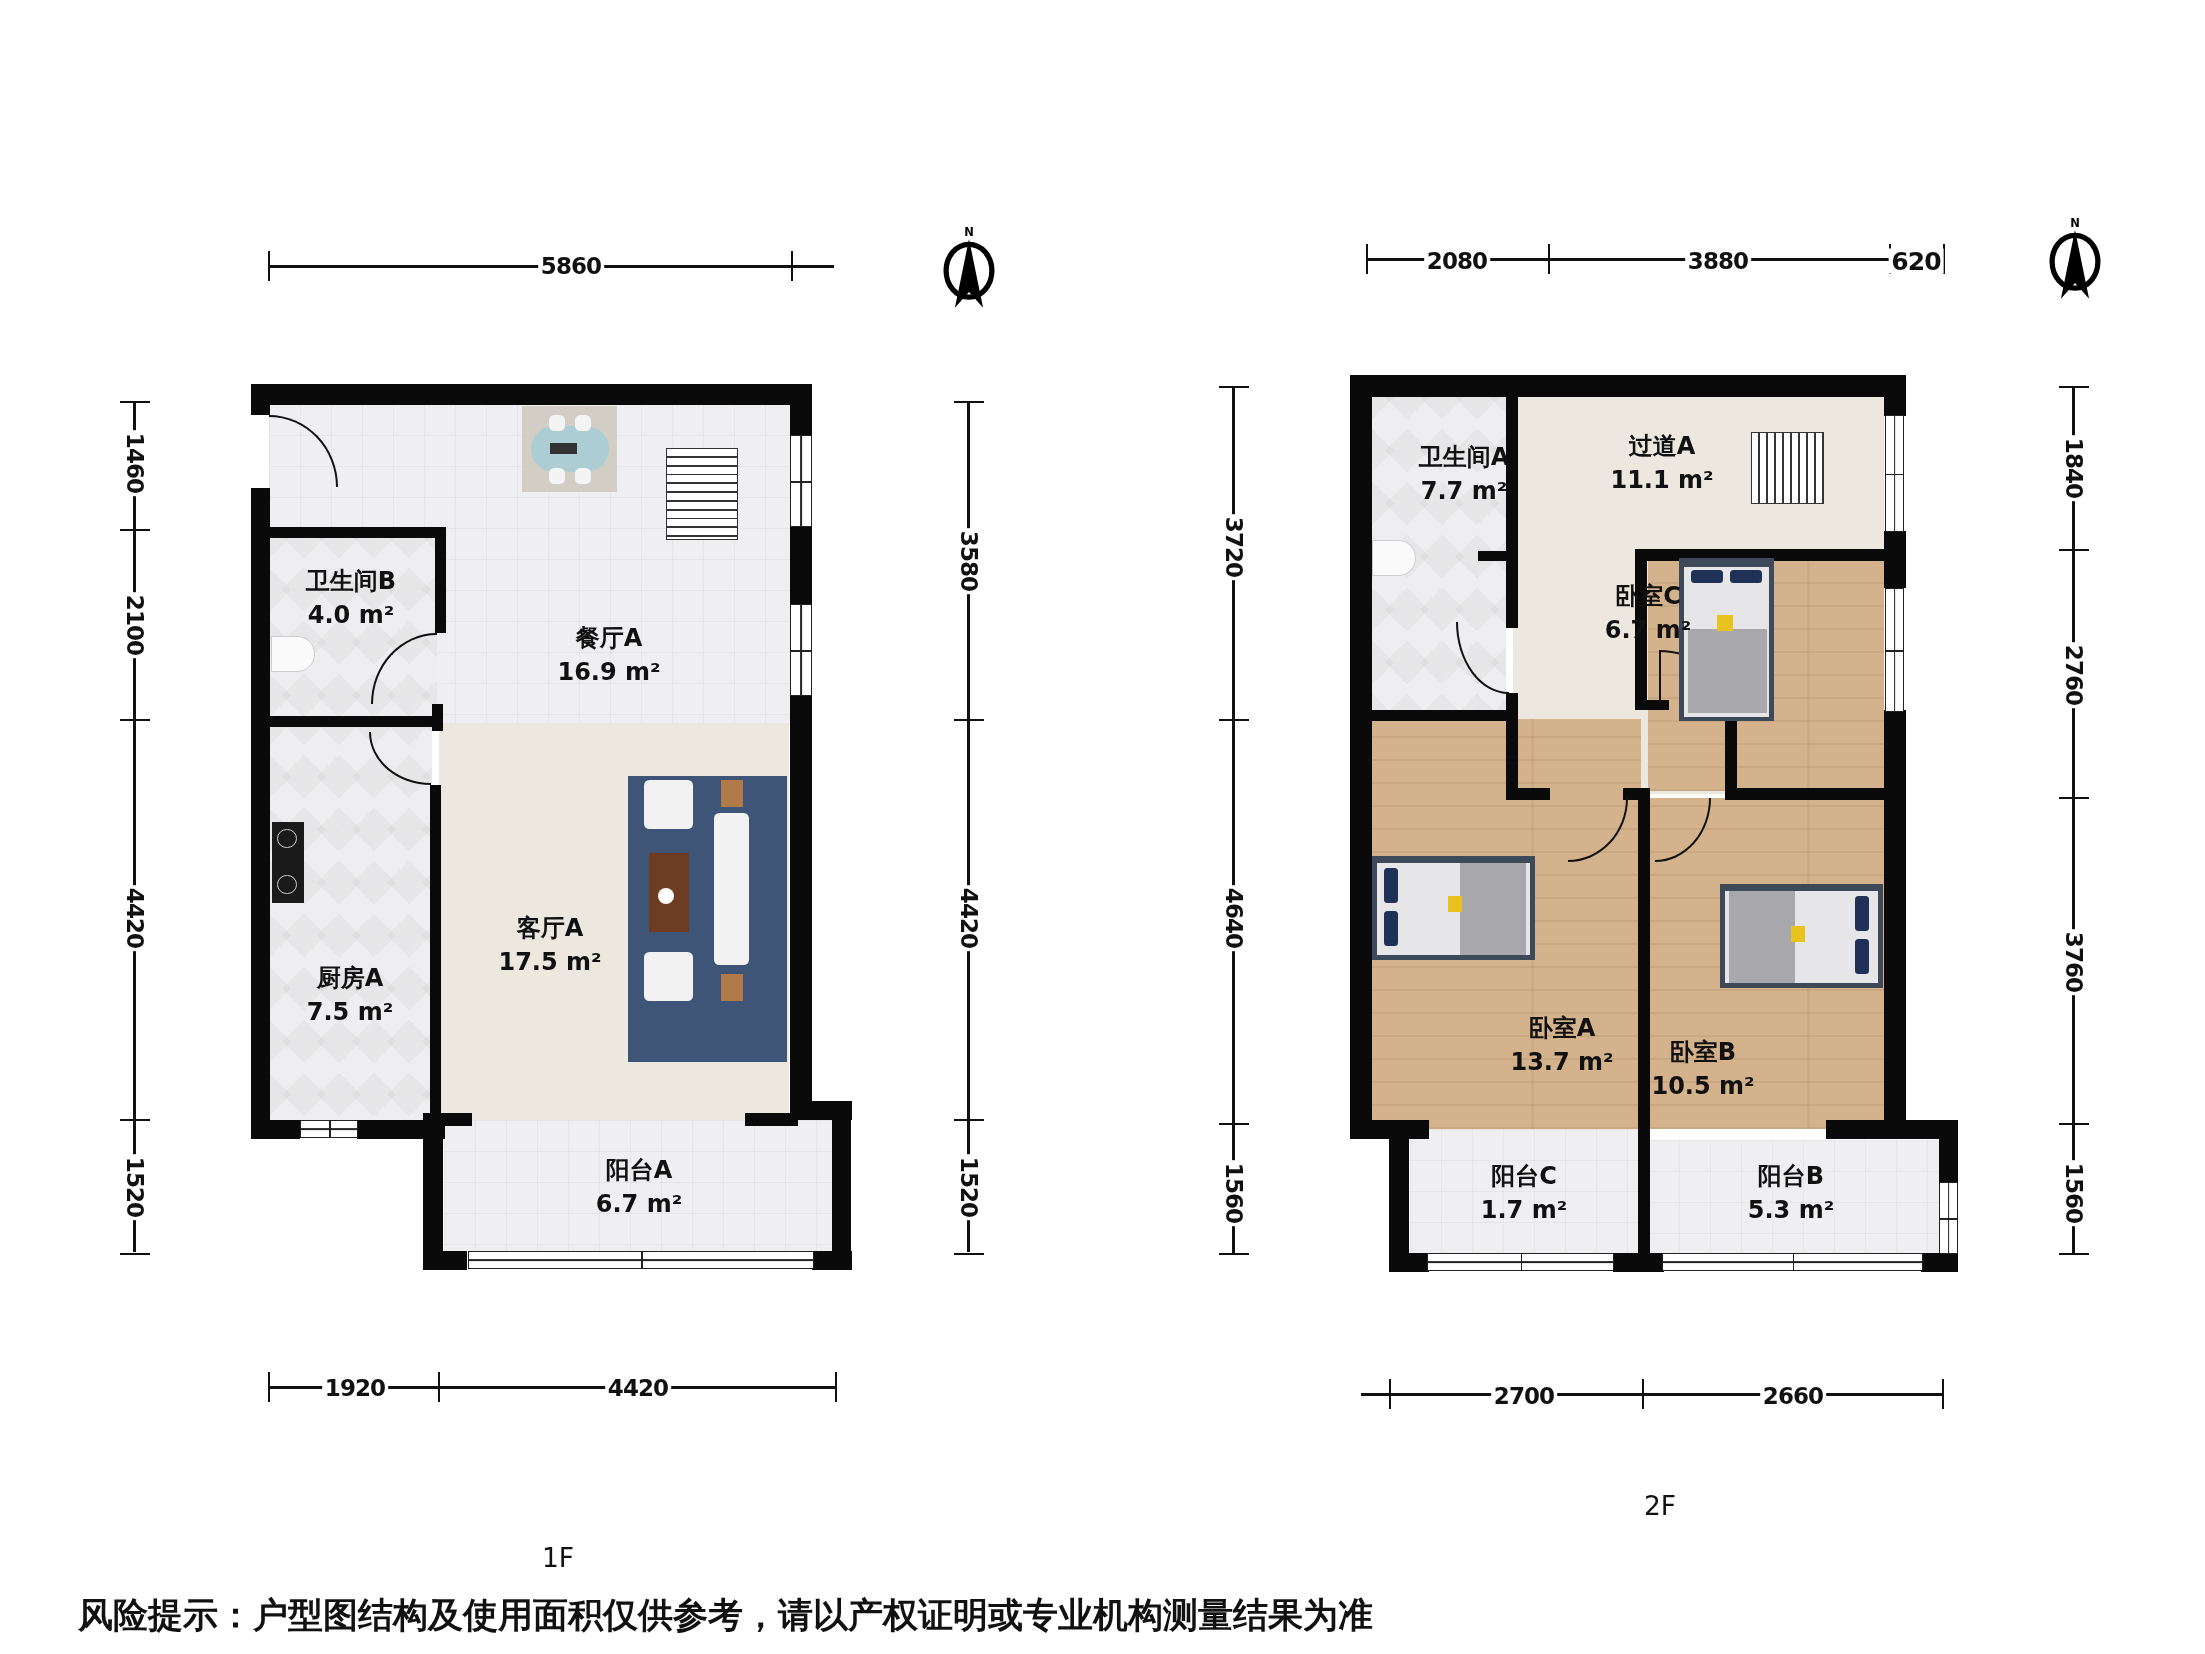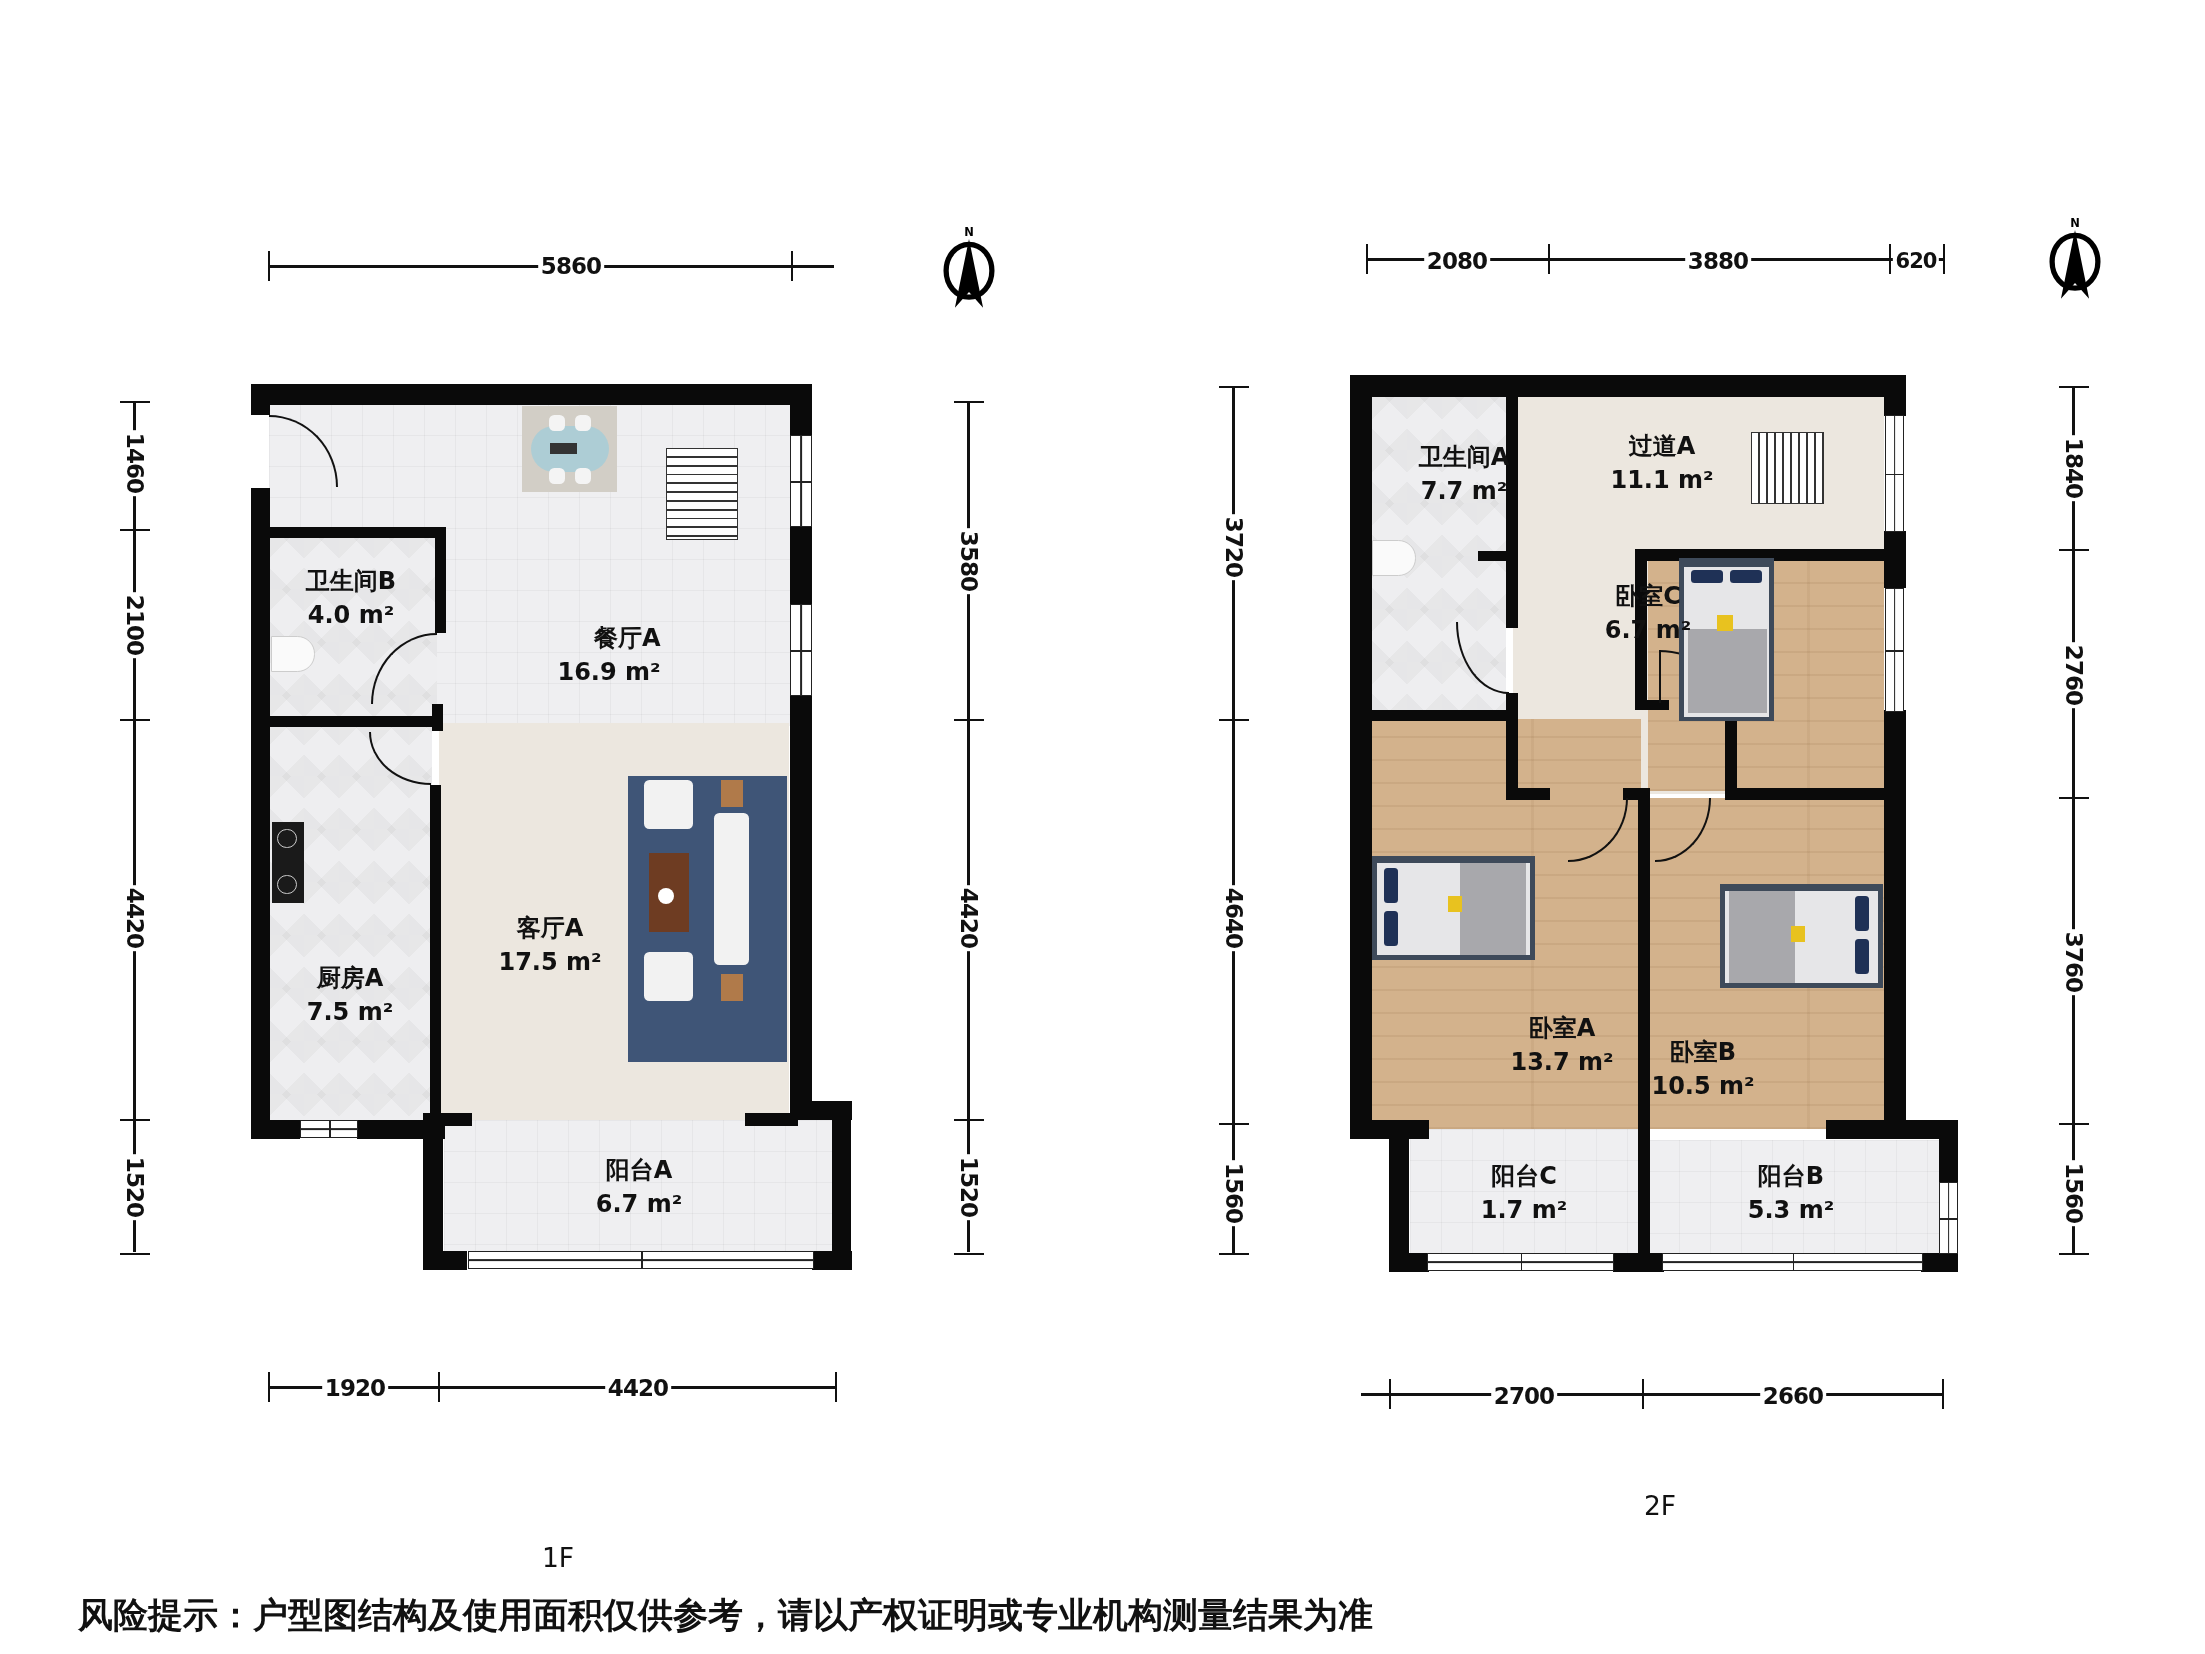--- a/index.html
+++ b/index.html
@@ -93,21 +93,21 @@
     <div class="abs" style="left:93px;top:198px;width:22px;height:26.5px;background:#b07a4a;"></div>
   </div>
 
   <div class="abs" style="left:272px;top:822px;width:32px;height:81px;background:#1a1a1a;">
     <div class="abs" style="left:5.3px;top:7px;width:19.4px;height:19.4px;border-radius:50%;border:1.8px solid #ccc;box-sizing:border-box;"></div>
     <div class="abs" style="left:5.3px;top:53px;width:19.4px;height:19.4px;border-radius:50%;border:1.8px solid #ccc;box-sizing:border-box;"></div>
   </div>
 
   <div class="abs" style="left:271px;top:636px;width:42px;height:34px;background:#fafafa;border-radius:0 17.6px 17.6px 0;border:0.9px solid #ccc;"></div>
 
-  <div class="room-label" style="left:609px;top:655px;text-align:right;">
+  <div class="room-label" style="left:609px;top:655px;">
     <div>餐厅A</div>
     <div>16.9 m²</div>
   </div>
   <div class="room-label" style="left:351px;top:598px;">
     <div>卫生间B</div>
     <div>4.0 m²</div>
   </div>
   <div class="room-label" style="left:350px;top:995px;">
     <div>厨房A</div>
     <div>7.5 m²</div>
@@ -280,21 +280,21 @@
   </div>
 
   <div>
     <div class="dim-h" style="left:1366px;top:258px;width:578px;"></div>
     <div class="tick-h" style="left:1366px;top:244px;"></div>
     <div class="tick-h" style="left:1548px;top:244px;"></div>
     <div class="tick-h" style="left:1889px;top:244px;"></div>
     <div class="tick-h" style="left:1943px;top:244px;"></div>
     <div class="dim-text" style="left:1457px;top:261px;">2080</div>
     <div class="dim-text" style="left:1718px;top:261px;">3880</div>
-    <div class="dim-text" style="left:1916px;top:261px;font-size:21px;">620</div>
+    <div class="dim-text" style="left:1916px;top:261px;font-size:25px;">620</div>
   </div>
 
   <div>
     <div class="dim-v" style="left:1232px;top:386px;height:869px;"></div>
     <div class="tick-v" style="left:1219px;top:386px;"></div>
     <div class="tick-v" style="left:1219px;top:719px;"></div>
     <div class="tick-v" style="left:1219px;top:1123px;"></div>
     <div class="tick-v" style="left:1219px;top:1253px;"></div>
     <div class="dim-text-v" style="left:1233px;top:547px;">3720</div>
     <div class="dim-text-v" style="left:1233px;top:918px;">4640</div>

